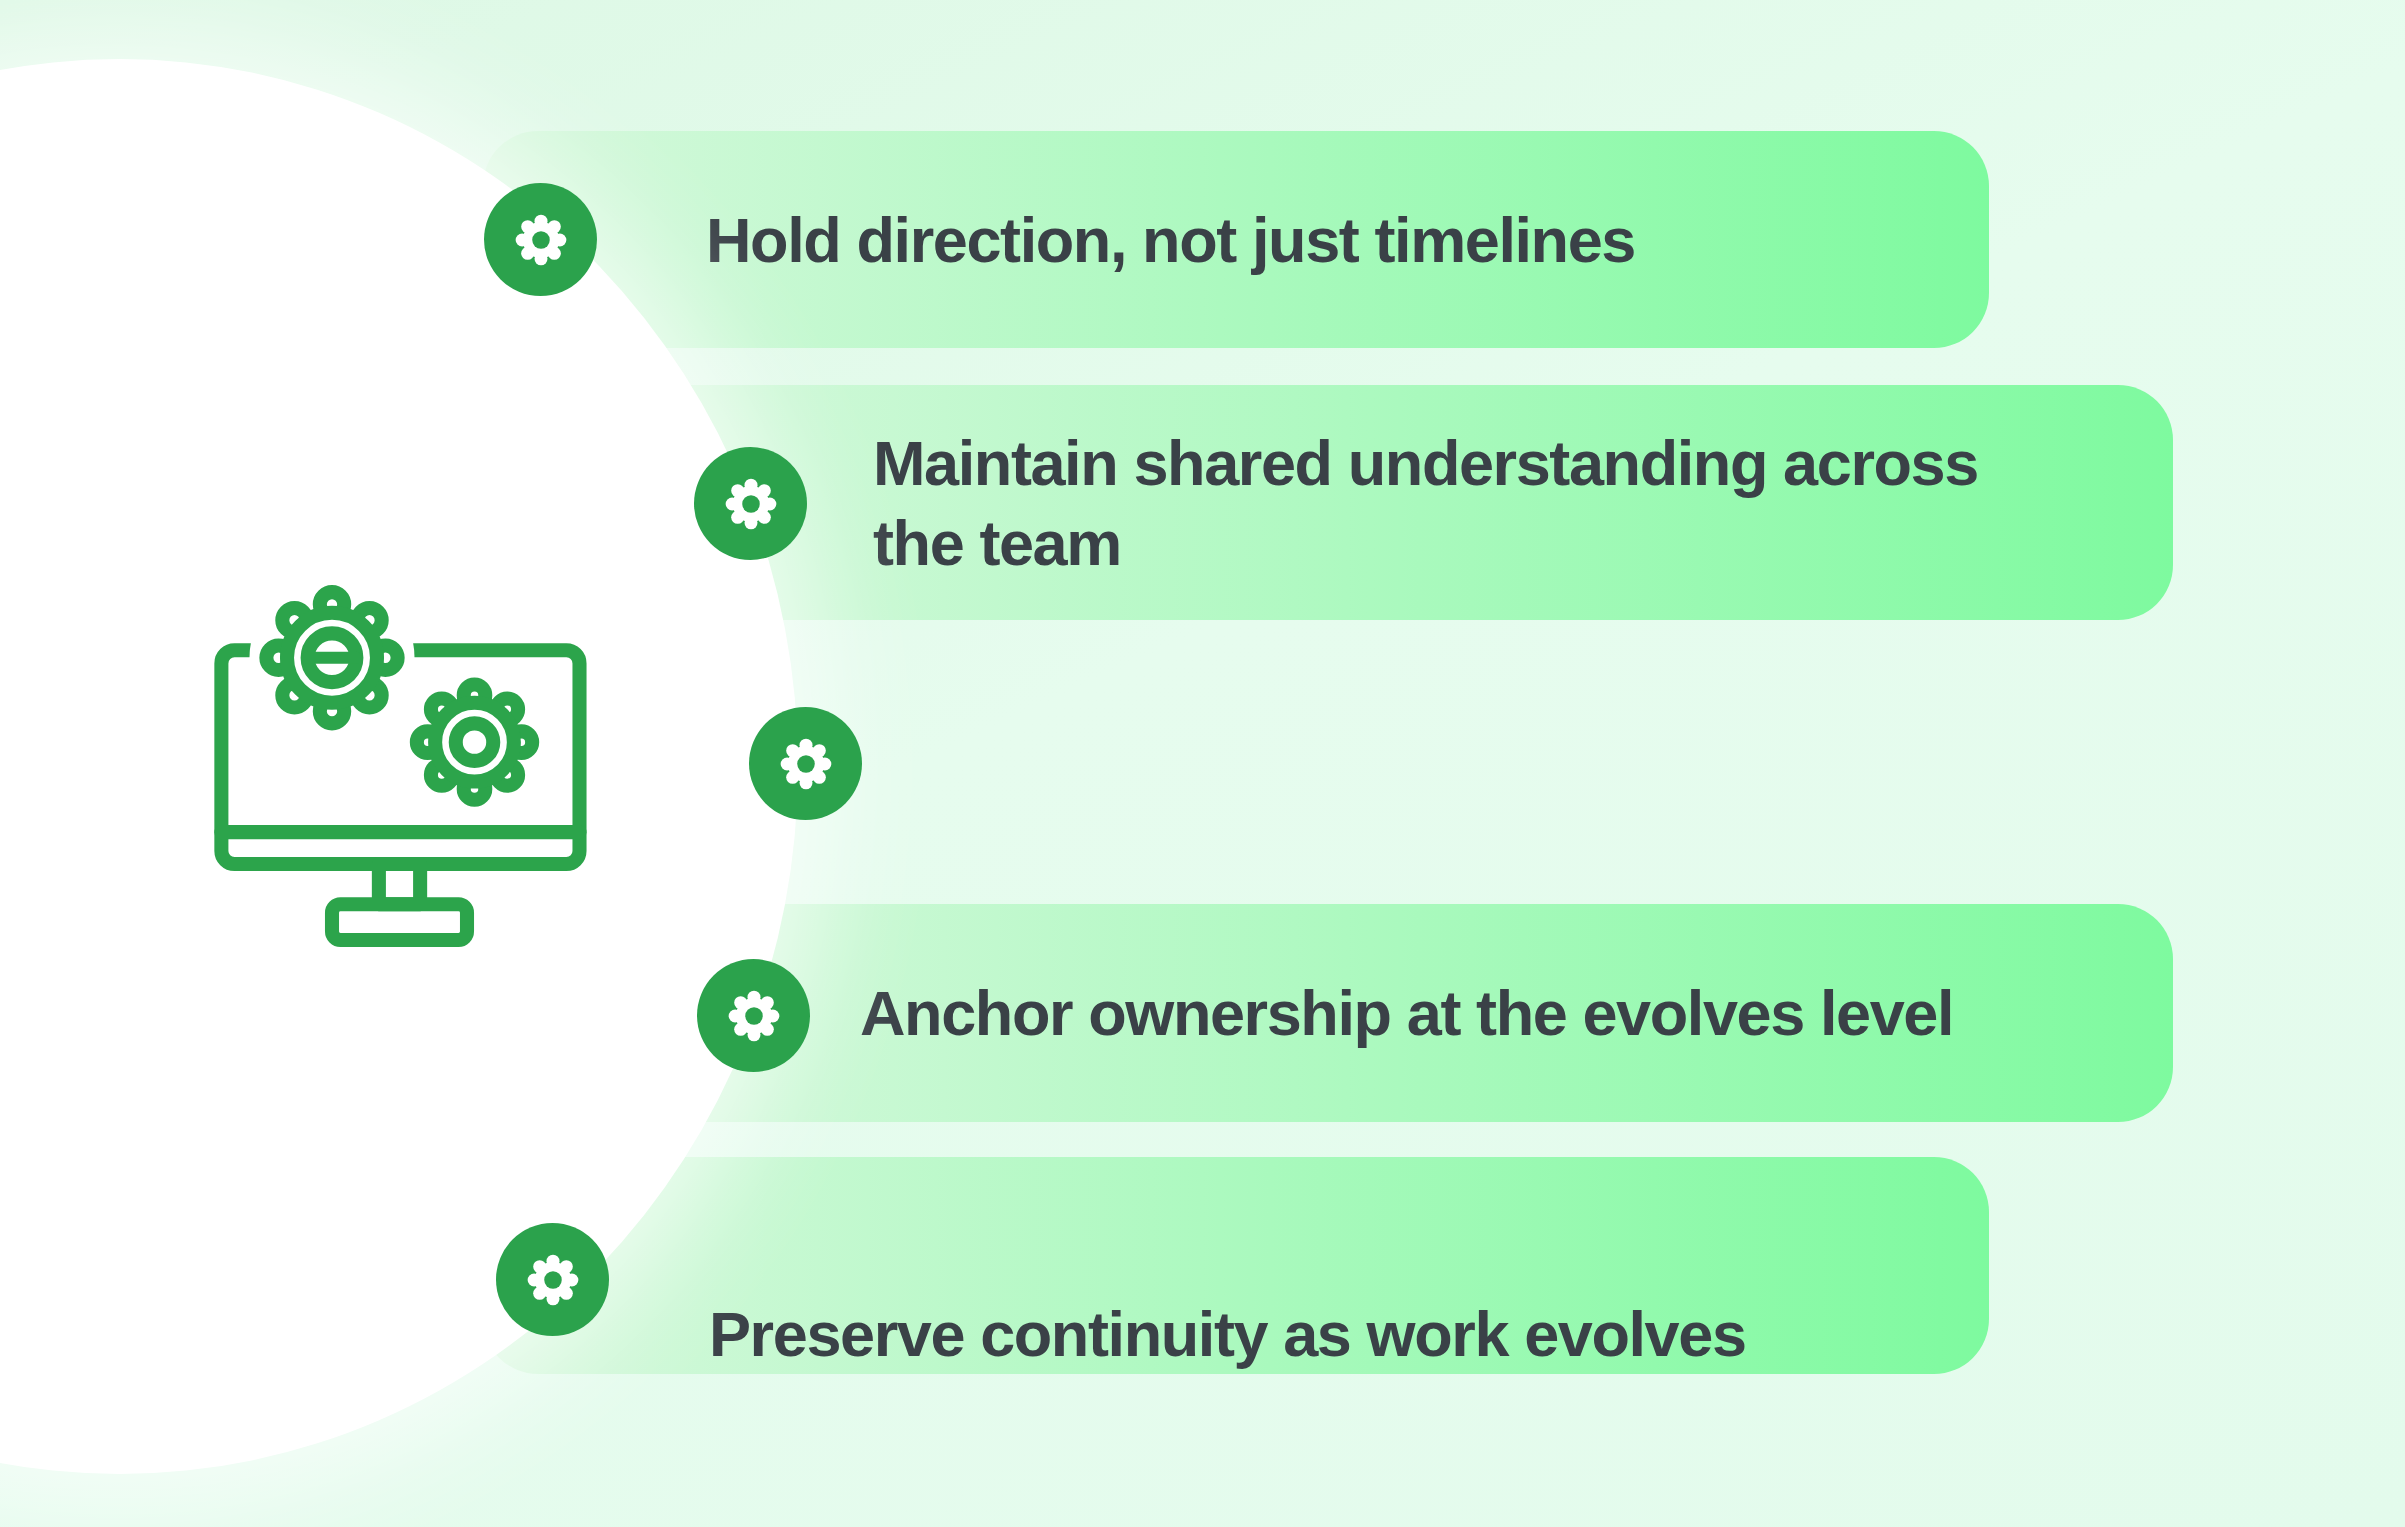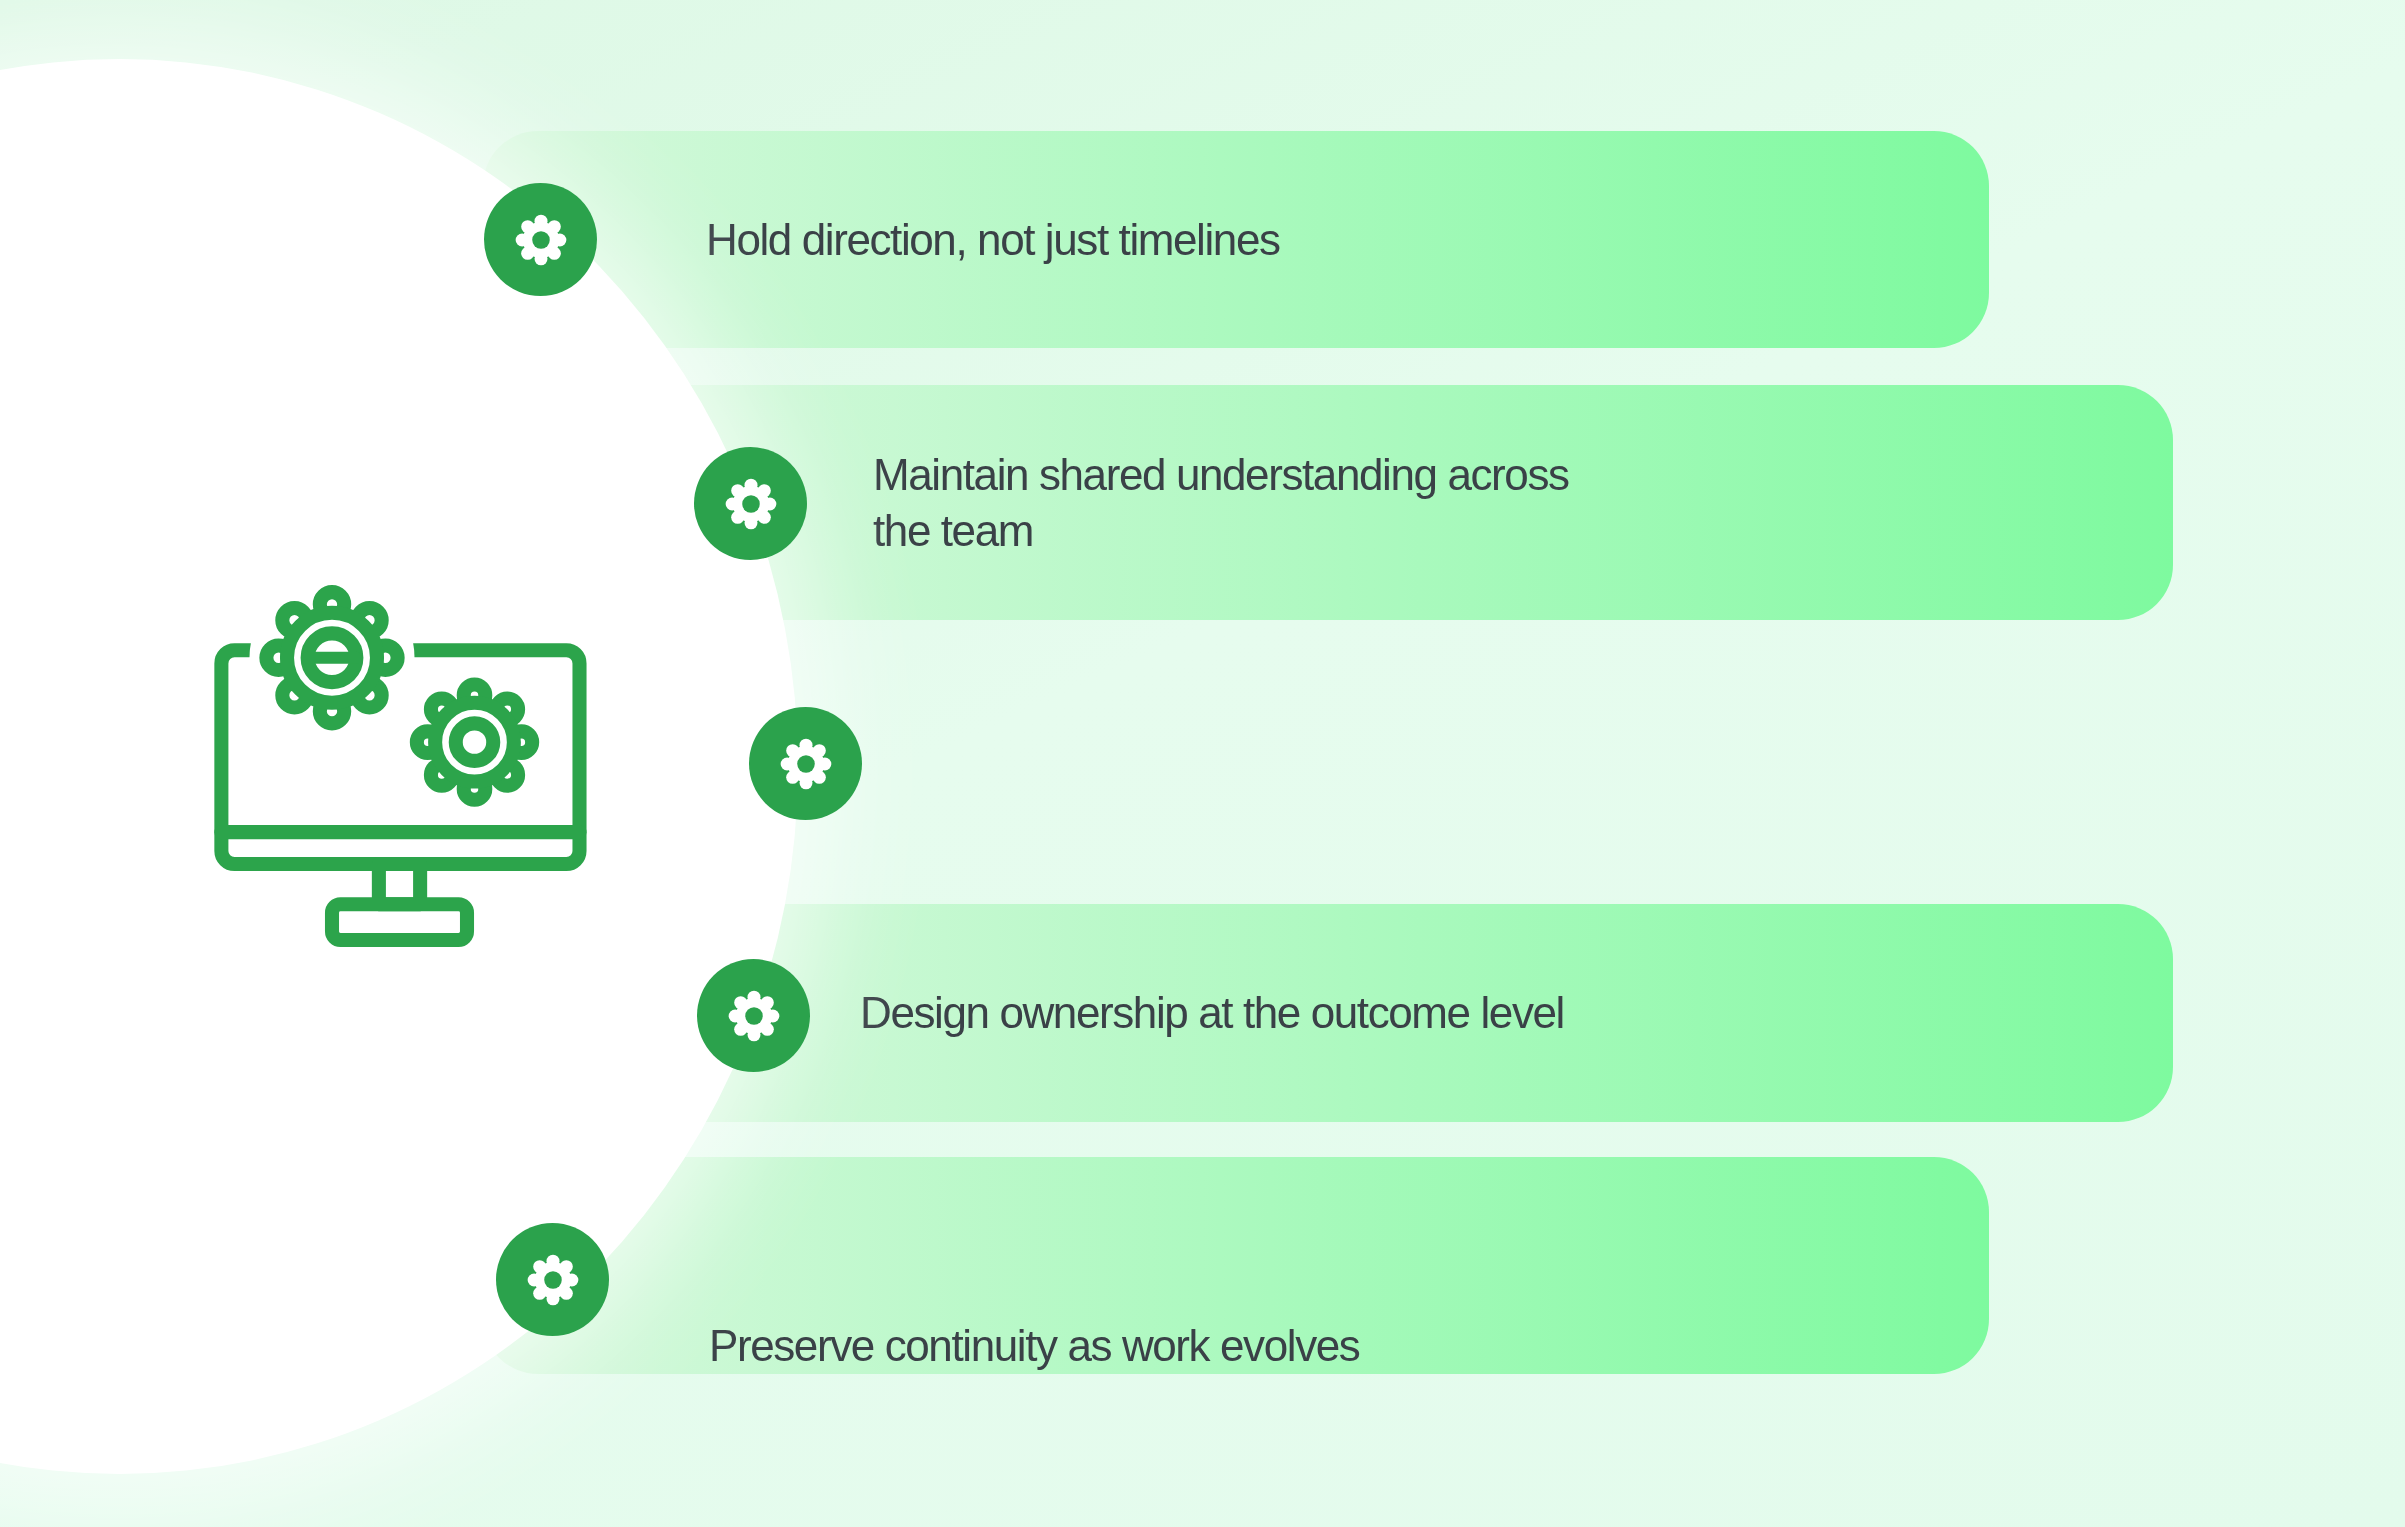--- a/index.html
+++ b/index.html
@@ -16,22 +16,22 @@
   }
   
   .bar{
     position:absolute;
     display:flex;
     align-items:center;
     border-radius:55px;
     background:linear-gradient(90deg, var(--bar-gradient-start) 0%, var(--bar-gradient-end) 100%);
   }
   .bar-text{
-    font-size:44px;
-    font-weight:400;
+    font-size:63px;
+    font-weight:700;
     letter-spacing:-1.4px;
     line-height:1.27;
     color:var(--text);
     white-space:pre-line;
   }
   .bar1{left:483px;  top:131px;  width:1506px; height:217px;}
   .bar1 .bar-text{padding-left:223px;}
   .bar2{left:593px;  top:385px;  width:1580px; height:235px;}
   .bar2 .bar-text{padding-left:280px;}
   .bar3{left:660px;  top:655px;  width:1633px; height:215px;}
@@ -80,21 +80,21 @@
 <div id="stage">
 
   <div class="bar bar1">
     <span class="bar-text">Hold direction, not just timelines</span>
   </div>
   <div class="bar bar2">
     <span class="bar-text">Maintain shared understanding across
 the team</span>
   </div>
   <div class="bar bar4">
-    <span class="bar-text">Design ownership at the outcome level</span>
+    <span class="bar-text">Anchor ownership at the evolves level</span>
   </div>
   <div class="bar bar5">
     <span class="bar-text">Preserve continuity as work evolves</span>
   </div>
 
   <div class="big-circle"></div>
 
   <svg class="center-icon" viewBox="0 0 400 400" fill="none" stroke="#2ca44b" stroke-width="15" stroke-linecap="round" stroke-linejoin="round">
 
     <rect x="10" y="76" width="382" height="228" rx="14"></rect>

